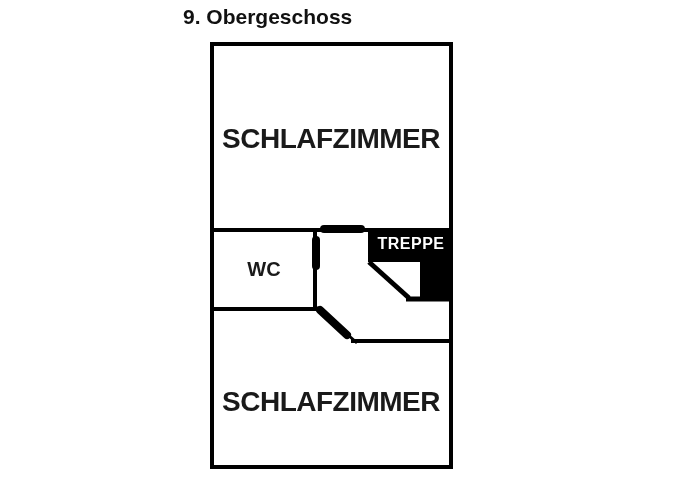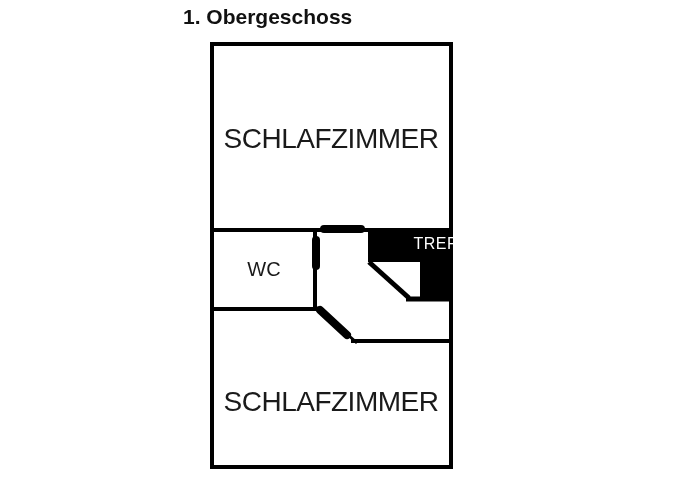--- a/index.html
+++ b/index.html
@@ -4,40 +4,40 @@
 <style>
   html,body{margin:0;padding:0;background:#fff;}
   .stage{
     position:relative;width:700px;height:500px;background:#fff;overflow:hidden;
     font-family:"Liberation Sans",sans-serif;
   }
   .title{
     position:absolute;left:183px;top:5px;
     font-size:21px;font-weight:bold;color:#111;letter-spacing:0px;white-space:nowrap;
   }
-  .plan{position:absolute;left:210px;top:42px;width:285px;height:427px;}
+  .plan{position:absolute;left:210px;top:42px;width:285px;height:427px;font-weight:bold;}
   .plan svg{position:absolute;left:0;top:0;display:block;}
   .room-label{
     position:absolute;transform:translate(-50%,-50%);
     color:#1a1a1a;white-space:nowrap;line-height:1;
   }
   .lbl-big{font-size:28px;letter-spacing:-0.5px;}
   .lbl-wc{font-size:20px;letter-spacing:0;}
   .lbl-treppe{font-size:16px;color:#fff;letter-spacing:0.5px;}
   
   svg line{stroke:#000;}
   svg rect{fill:none;stroke:#000;}
   svg path{fill:#000;stroke:none;}
 </style>
 </head>
 <body>
 
 <div class="stage">
 
-  <div class="title">1. Obergeschoss</div>
+  <div class="title">9. Obergeschoss</div>
 
   <div class="plan">
     <svg width="243" height="427" viewBox="0 0 243 427">
 
       <rect x="2" y="2" width="239" height="423" stroke-width="4" fill="none" stroke="#000000"></rect>
 
       <line x1="0" y1="188" x2="241" y2="188" stroke-width="4" stroke="#000000"></line>
 
       <line x1="105" y1="186" x2="105" y2="269" stroke-width="4" stroke="#000000"></line>
 
@@ -54,18 +54,18 @@
 
       <line x1="114" y1="187" x2="151" y2="187" stroke-width="8" stroke-linecap="round" stroke="#C00000"></line>
       <line x1="106" y1="198" x2="106" y2="224" stroke-width="8" stroke-linecap="round" stroke="#C00000"></line>
       <line x1="110" y1="268" x2="137" y2="293" stroke-width="8" stroke-linecap="round" stroke="#C00000"></line>
     </svg>
 
     <div class="room-label lbl-big" style="left:121px;top:97px;">SCHLAFZIMMER</div>
 
     <div class="room-label lbl-wc" style="left:54px;top:227px;">WC</div>
 
-    <div class="room-label lbl-treppe" style="left:201px;top:202px;margin-left:36px;">TREPPE</div>
+    <div class="room-label lbl-treppe" style="left:201px;top:202px;">TREPPE</div>
 
     <div class="room-label lbl-big" style="left:121px;top:360px;">SCHLAFZIMMER</div>
   </div>
 
 </div>
 
 </body></html>

